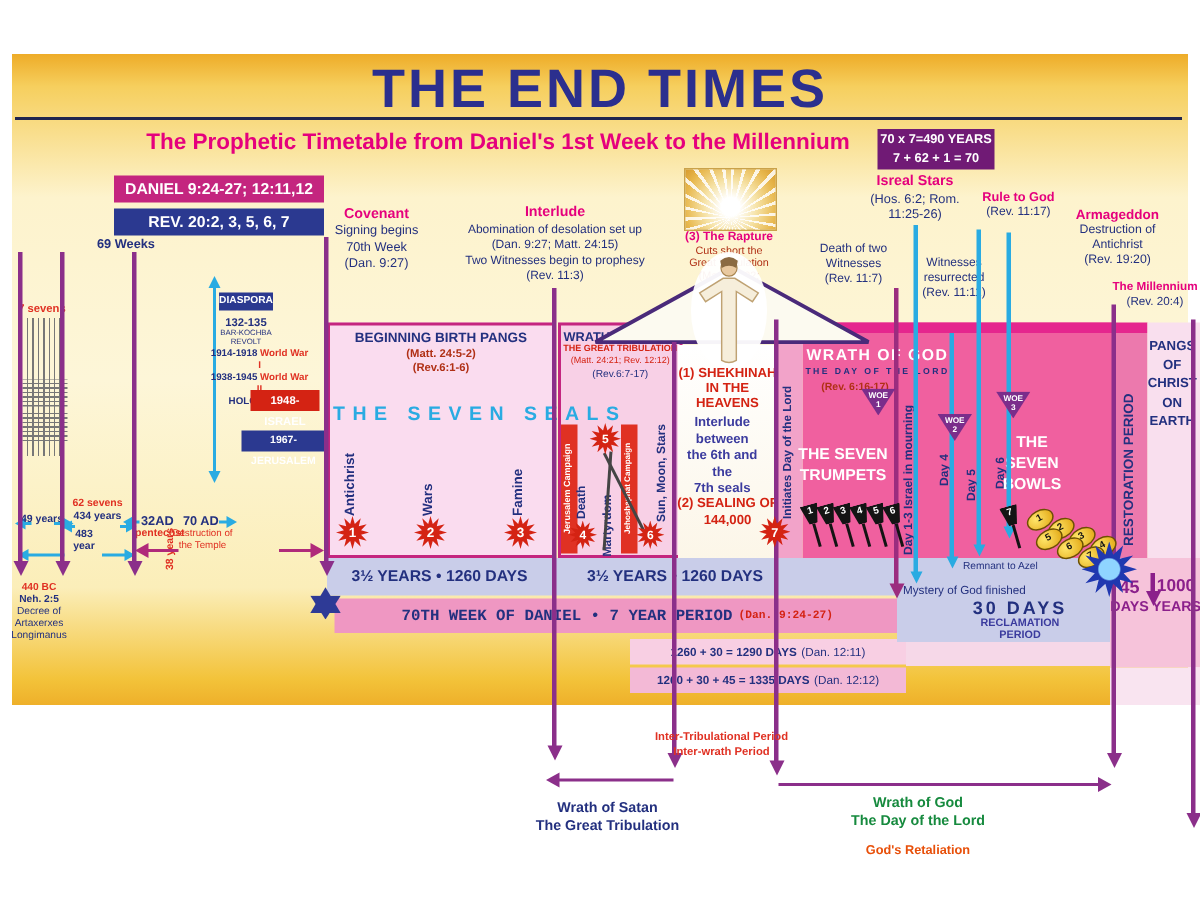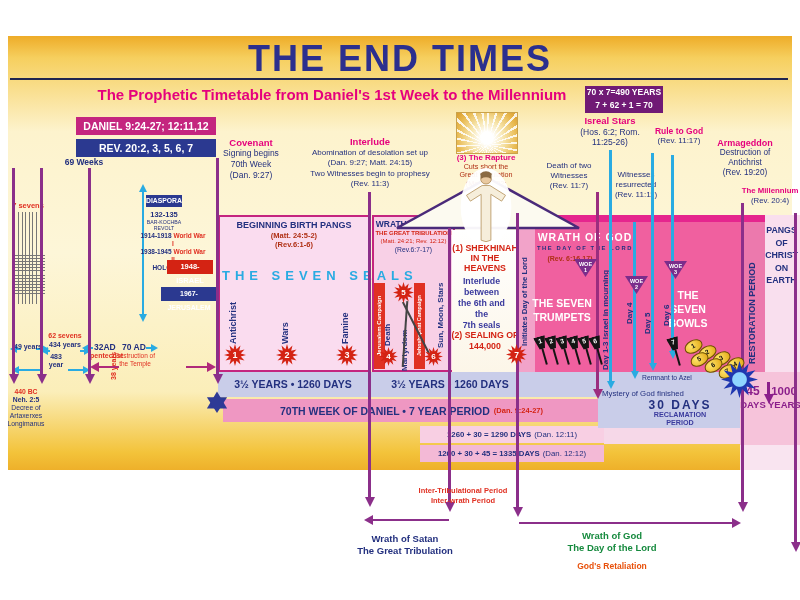--- a/index.html
+++ b/index.html
@@ -304,21 +304,21 @@
     <div>OF</div>
     <div>CHRIST</div>
     <div>ON</div>
     <div>EARTH</div>
   </div>
 
   <div class="abs" style="left:218px;top:372px;width:380px;height:25px;background:#c9cde9;"></div>
   <div class="abs ctr b navy" style="left:228px;top:378px;width:130px;font-size:10.5px;">3½ YEARS • 1260 DAYS</div>
   <div class="abs ctr b navy" style="left:385px;top:378px;width:130px;font-size:10.5px;">3½ YEARS • 1260 DAYS</div>
 
-  <div class="abs" style="left:223px;top:399px;width:377px;height:23px;background:#ef97c2;display:flex;align-items:center;justify-content:center;gap:4px;">
+  <div class="abs" style="left:223px;top:399px;width:377px;height:23px;background:#ef97c2;display:flex;align-items:center;justify-content:center;gap:4px;font-family:Liberation Mono, monospace;">
     <span class="b navy" style="font-size:10.5px;">70TH WEEK OF DANIEL • 7 YEAR PERIOD</span>
     <span class="b red" style="font-size:7.5px;">(Dan. 9:24-27)</span>
   </div>
 
   <div class="abs" style="left:420px;top:426px;width:184px;height:17px;background:#f8cfe3;display:flex;align-items:center;justify-content:center;gap:3px;">
     <span class="b navy" style="font-size:7.8px;">1260 + 30 = 1290 DAYS</span>
     <span class="navy" style="font-size:7.8px;">(Dan. 12:11)</span>
   </div>
   <div class="abs" style="left:420px;top:445px;width:184px;height:17px;background:#f3b9d6;display:flex;align-items:center;justify-content:center;gap:3px;">
     <span class="b navy" style="font-size:7.8px;">1260 + 30 + 45 = 1335 DAYS</span>
@@ -451,21 +451,21 @@
   <div class="bowl" style="left:704px;top:359px;"><span>6</span></div>
   <div class="bowl" style="left:718px;top:365px;"><span>7</span></div>
 
   <div class="burst" style="left:721px;top:361px;width:37px;height:37px;background:radial-gradient(circle,#8fd4ff 0 26%,#2038b0 30%);"></div>
 
   <div class="abs" style="left:206px;top:391px;width:22px;height:22px;">
     <div class="tri" style="clip-path:polygon(50% 2%,96% 80%,4% 80%);"></div>
     <div class="tri" style="clip-path:polygon(4% 28%,96% 28%,50% 100%);"></div>
   </div>
 
-  <div class="abs ctr b" style="left:408px;top:486px;width:110px;font-size:7.5px;line-height:9.5px;color:#e03123;">
+  <div class="abs ctr b" style="left:426px;top:486px;width:110px;font-size:7.5px;line-height:9.5px;color:#e03123;">
     <div>Inter-Tribulational Period</div>
     <div>Inter-wrath Period</div>
   </div>
 
   <div class="hlnP" style="left:372px;top:519px;width:77px;"></div>
   <div class="headLp" style="left:364px;top:515px;"></div>
 
   <div class="hlnP" style="left:519px;top:522px;width:214px;"></div>
   <div class="headRp" style="left:732px;top:518px;"></div>
 

